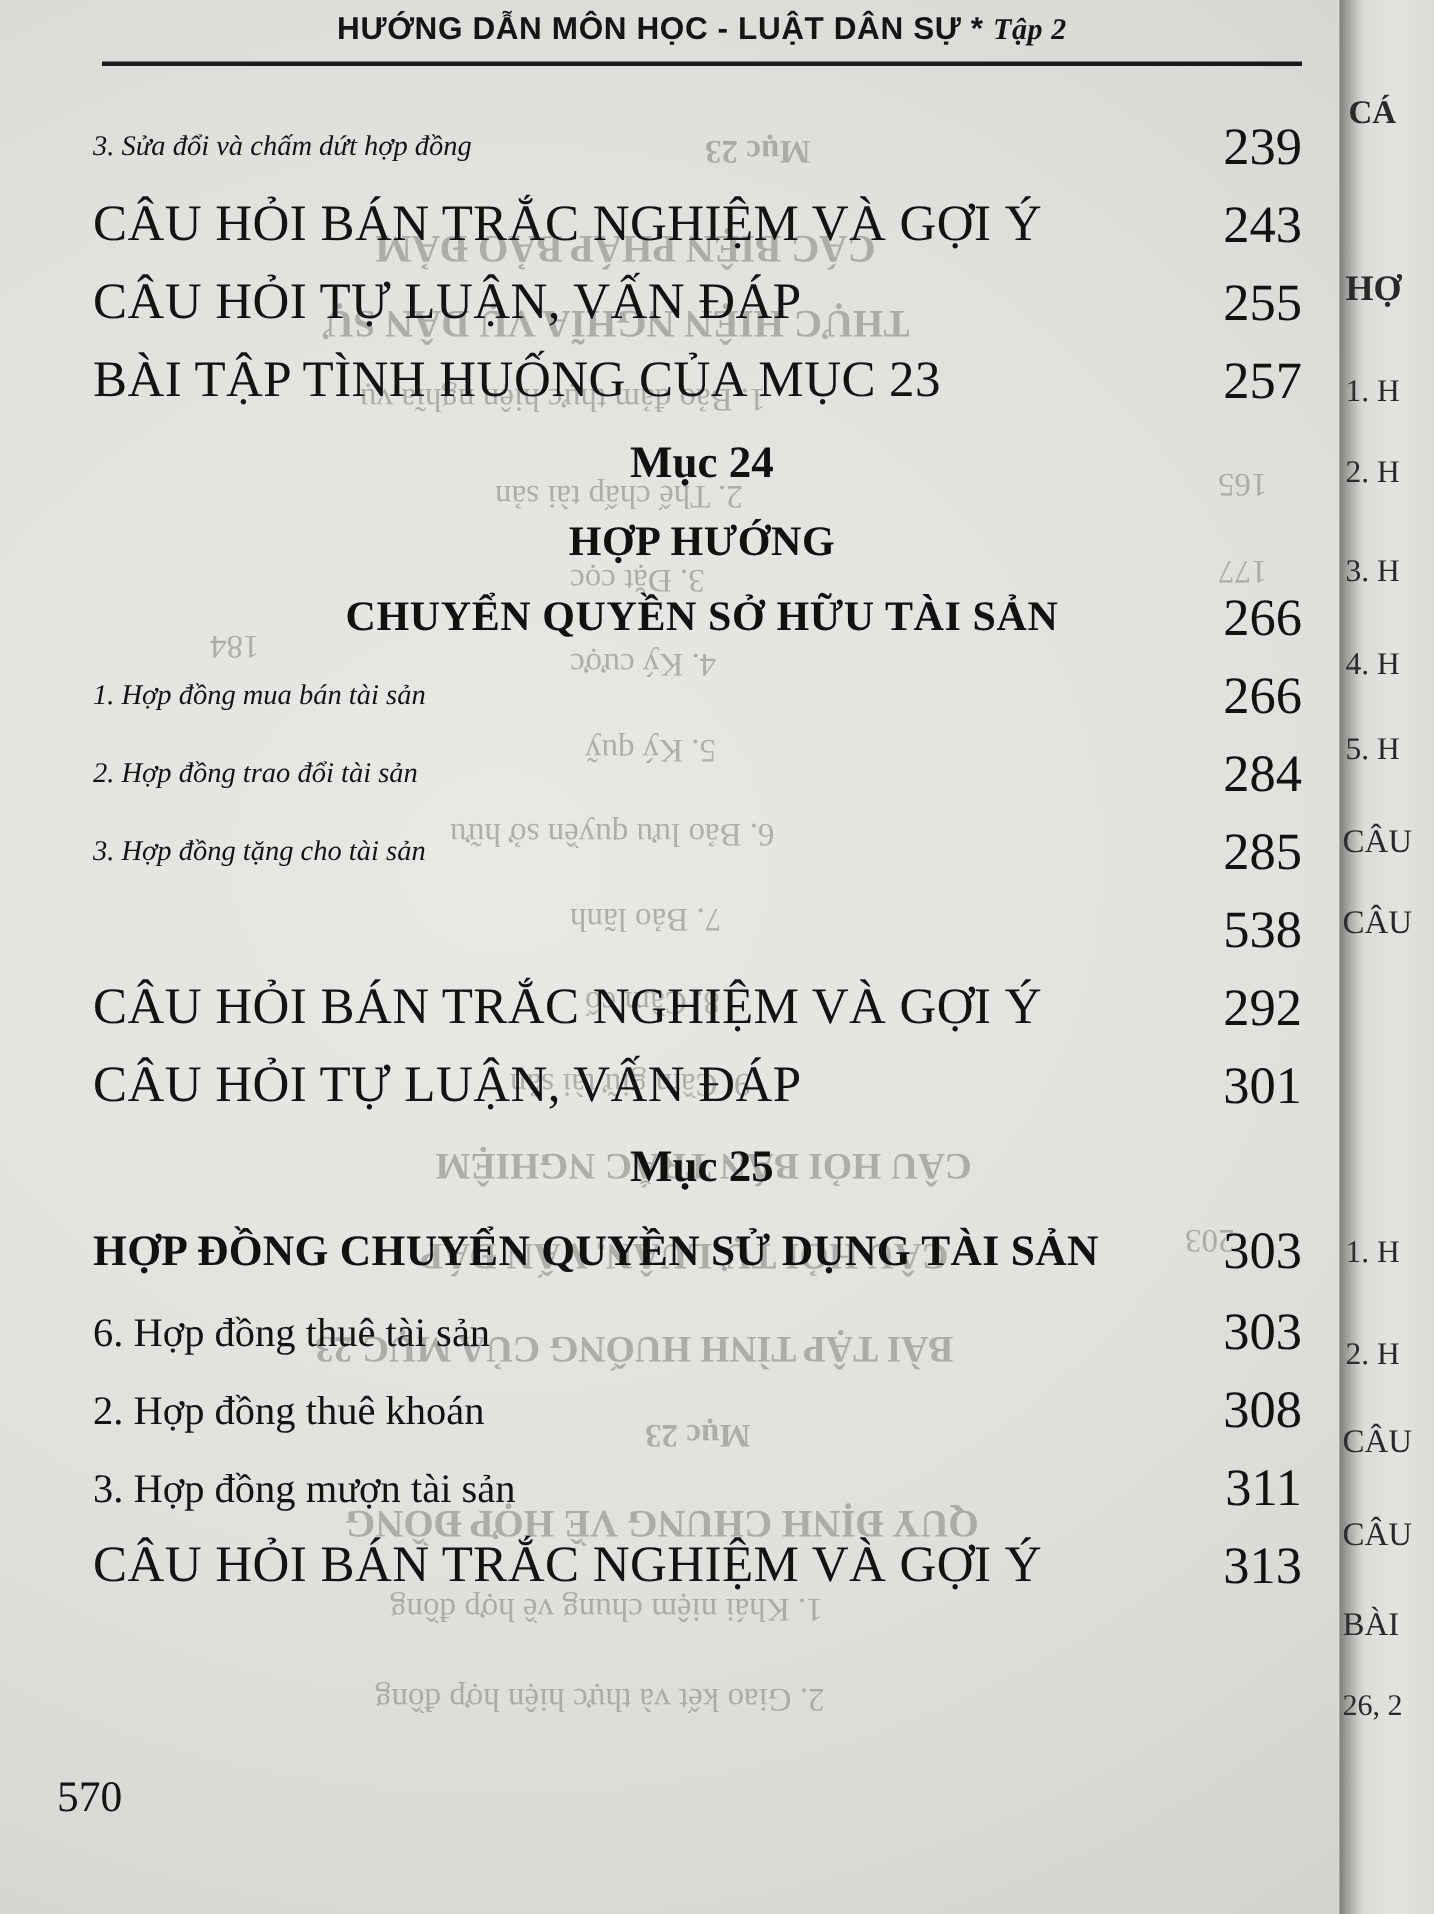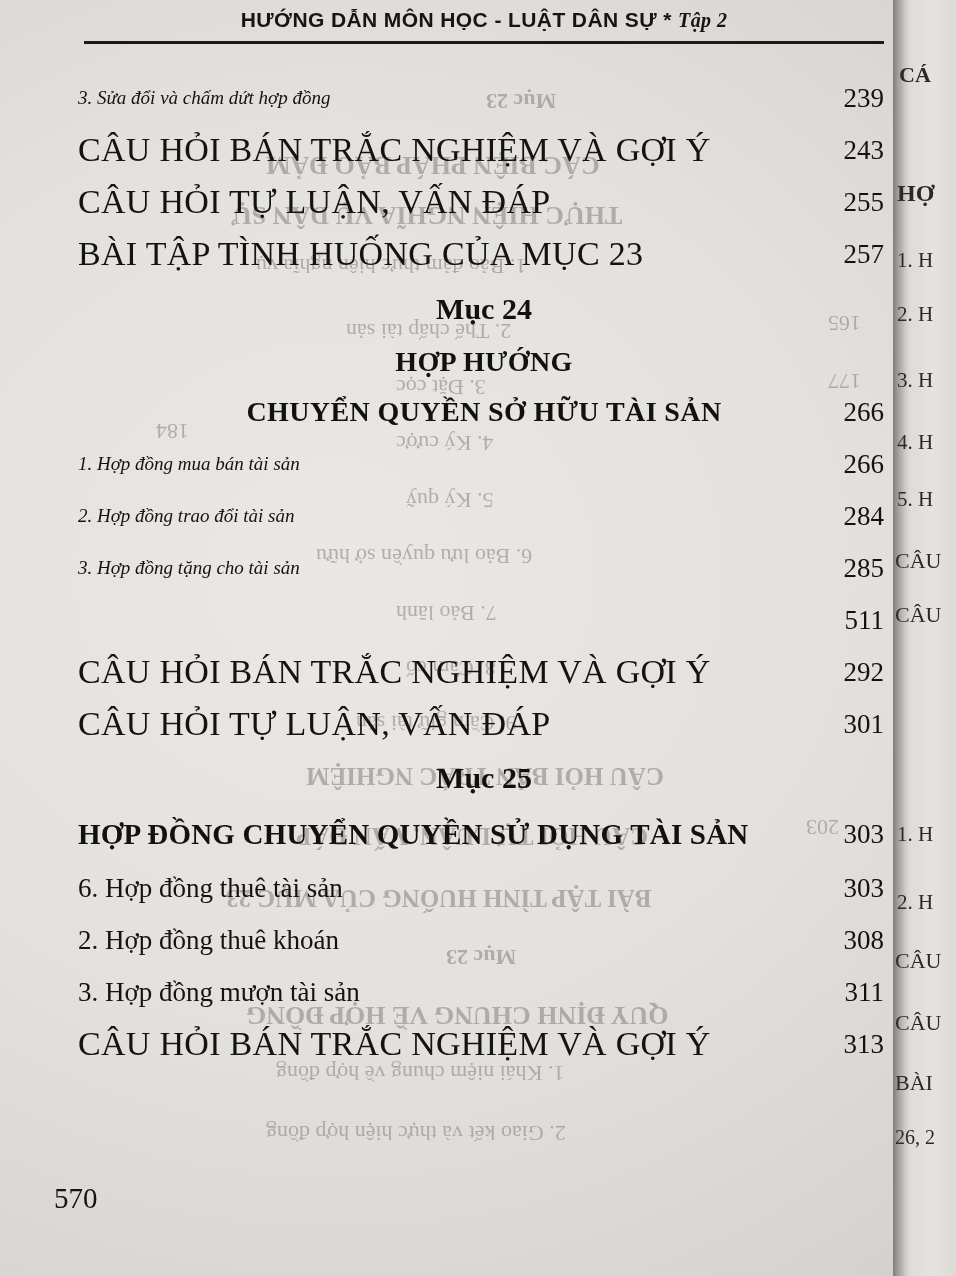--- a/index.html
+++ b/index.html
@@ -48,21 +48,21 @@
     position: absolute;
     color: #8e8c88;
     opacity: 0.62;
     font-family: "Liberation Serif", serif;
     white-space: nowrap;
     font-size: 19px;
   }
 
   .content {
     position: absolute;
-    left: 16px;
+    left: 0;
     top: 0;
     width: 893px;
     height: 1276px;
   }
 
   
   .header {
     position: absolute;
     left: 68px;
     top: 8px;
@@ -103,21 +103,21 @@
     height: 52px;
     display: flex;
     align-items: center;
   }
   .row .label {
     white-space: nowrap;
   }
   .row .page-no {
     position: absolute;
     right: 6px;
-    font-size: 27px;
+    font-size: 35px;
     color: #131211;
     font-family: "Liberation Serif", serif;
   }
   .row.center {
     justify-content: center;
   }
 
   .it-ser {
     font-family: "Liberation Serif", serif;
     font-style: italic;
@@ -248,21 +248,21 @@
       </div>
       <div class="row">
         <span class="label it-ser">2. Hợp đồng trao đổi tài sản</span>
         <span class="page-no">284</span>
       </div>
       <div class="row">
         <span class="label it-ser">3. Hợp đồng tặng cho tài sản</span>
         <span class="page-no">285</span>
       </div>
       <div class="row">
-        <span class="page-no">511</span>
+        <span class="page-no">538</span>
       </div>
       <div class="row">
         <span class="label caps">CÂU HỎI BÁN TRẮC NGHIỆM VÀ GỢI Ý</span>
         <span class="page-no">292</span>
       </div>
       <div class="row">
         <span class="label caps">CÂU HỎI TỰ LUẬN, VẤN ĐÁP</span>
         <span class="page-no">301</span>
       </div>
 

